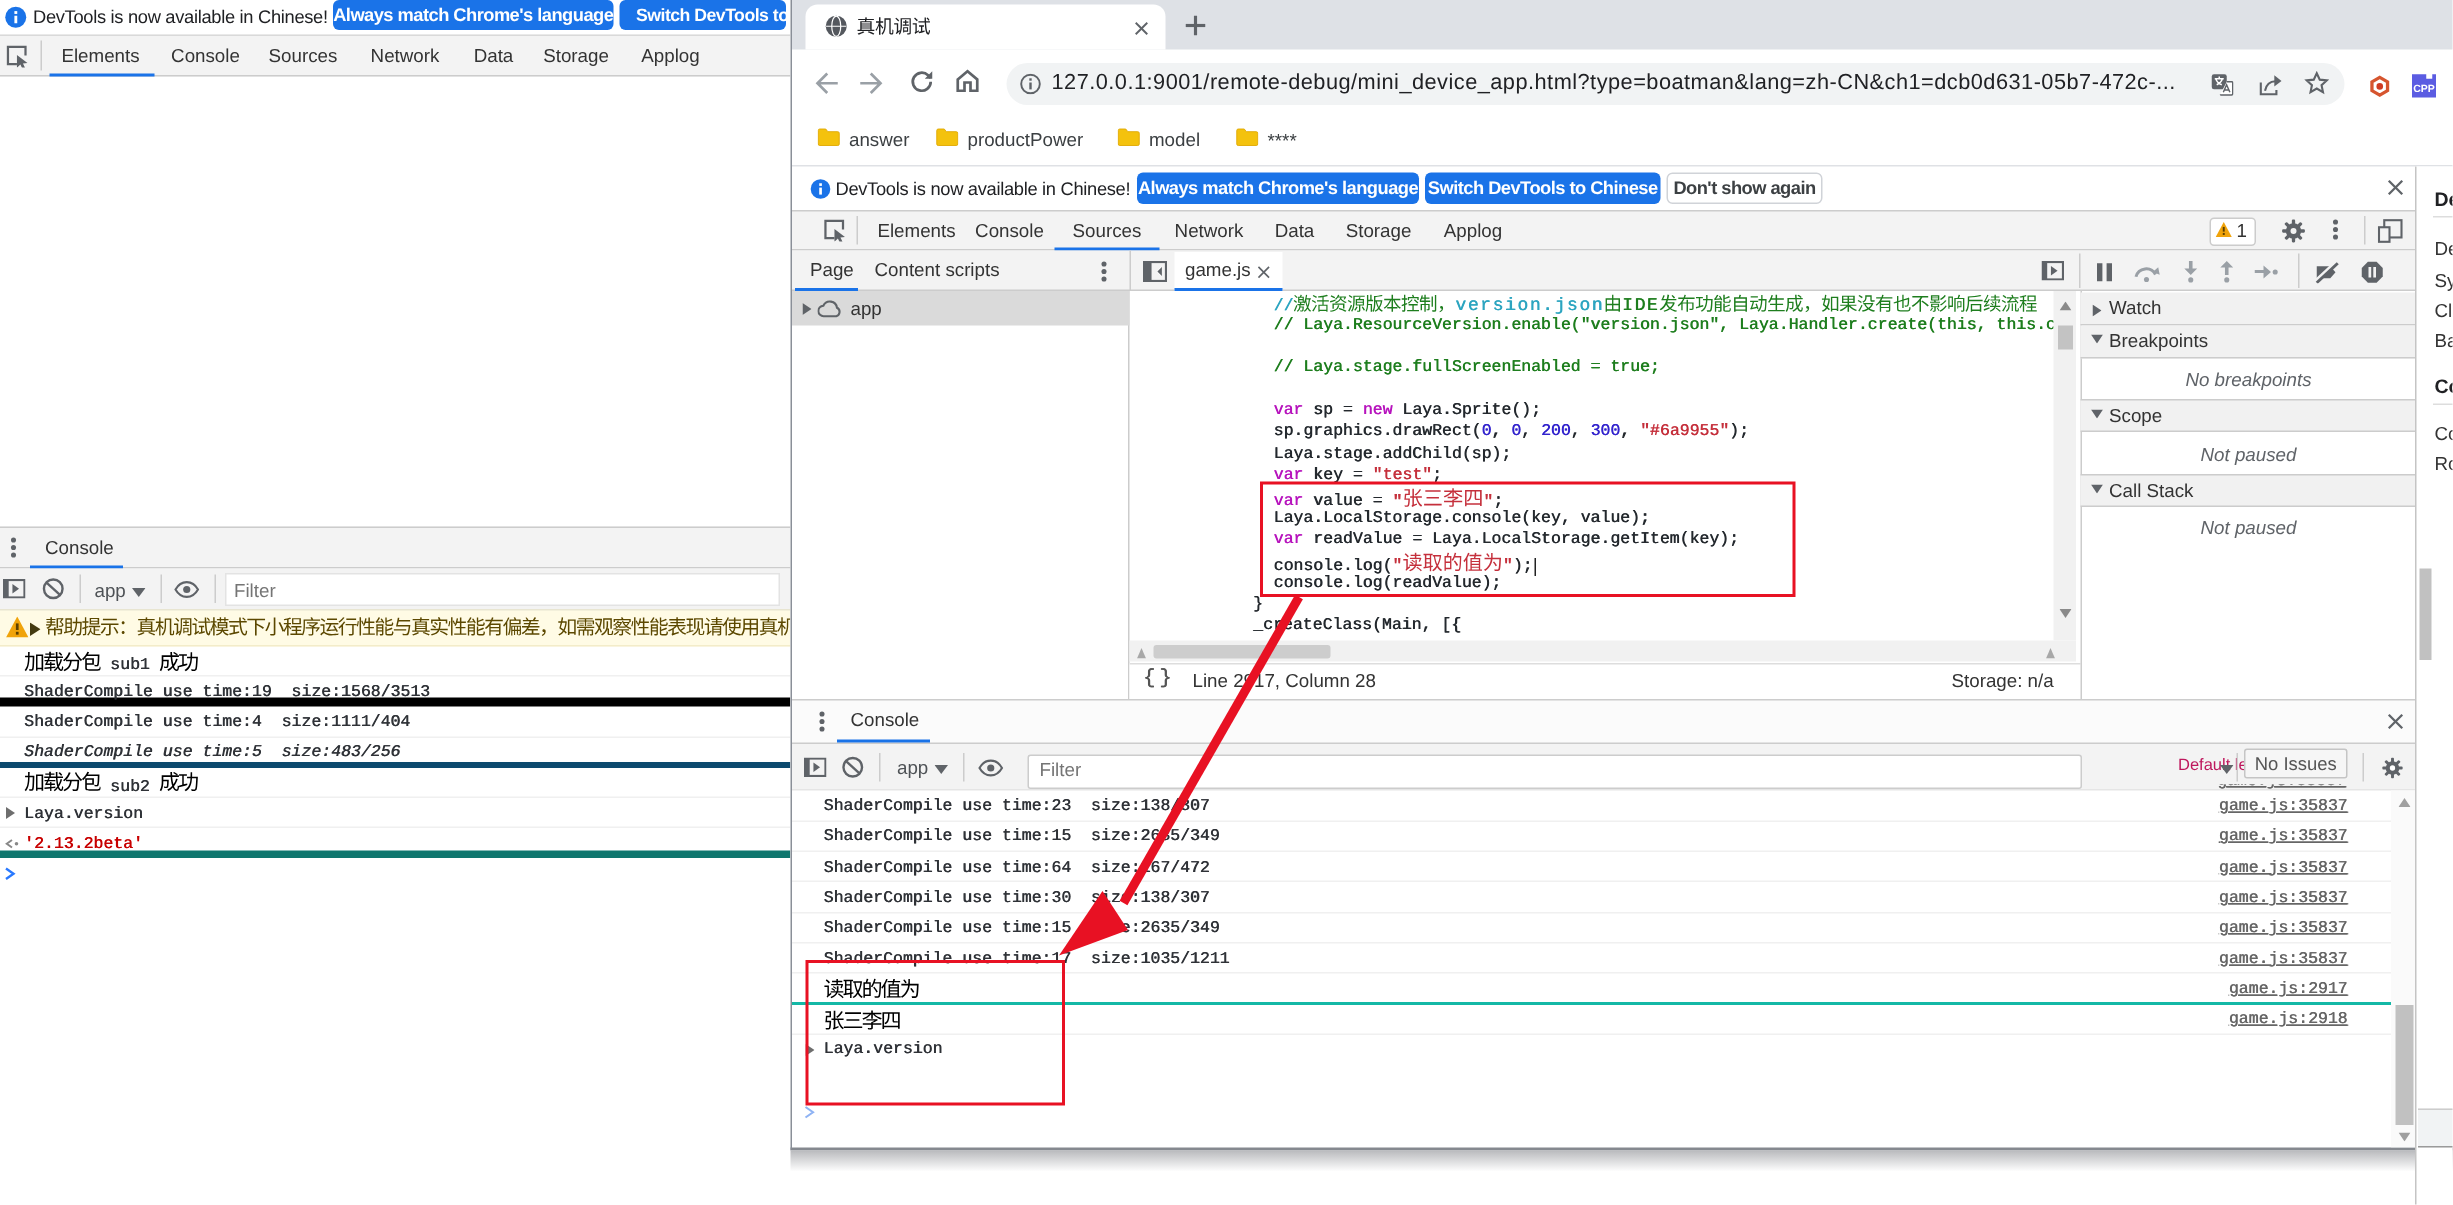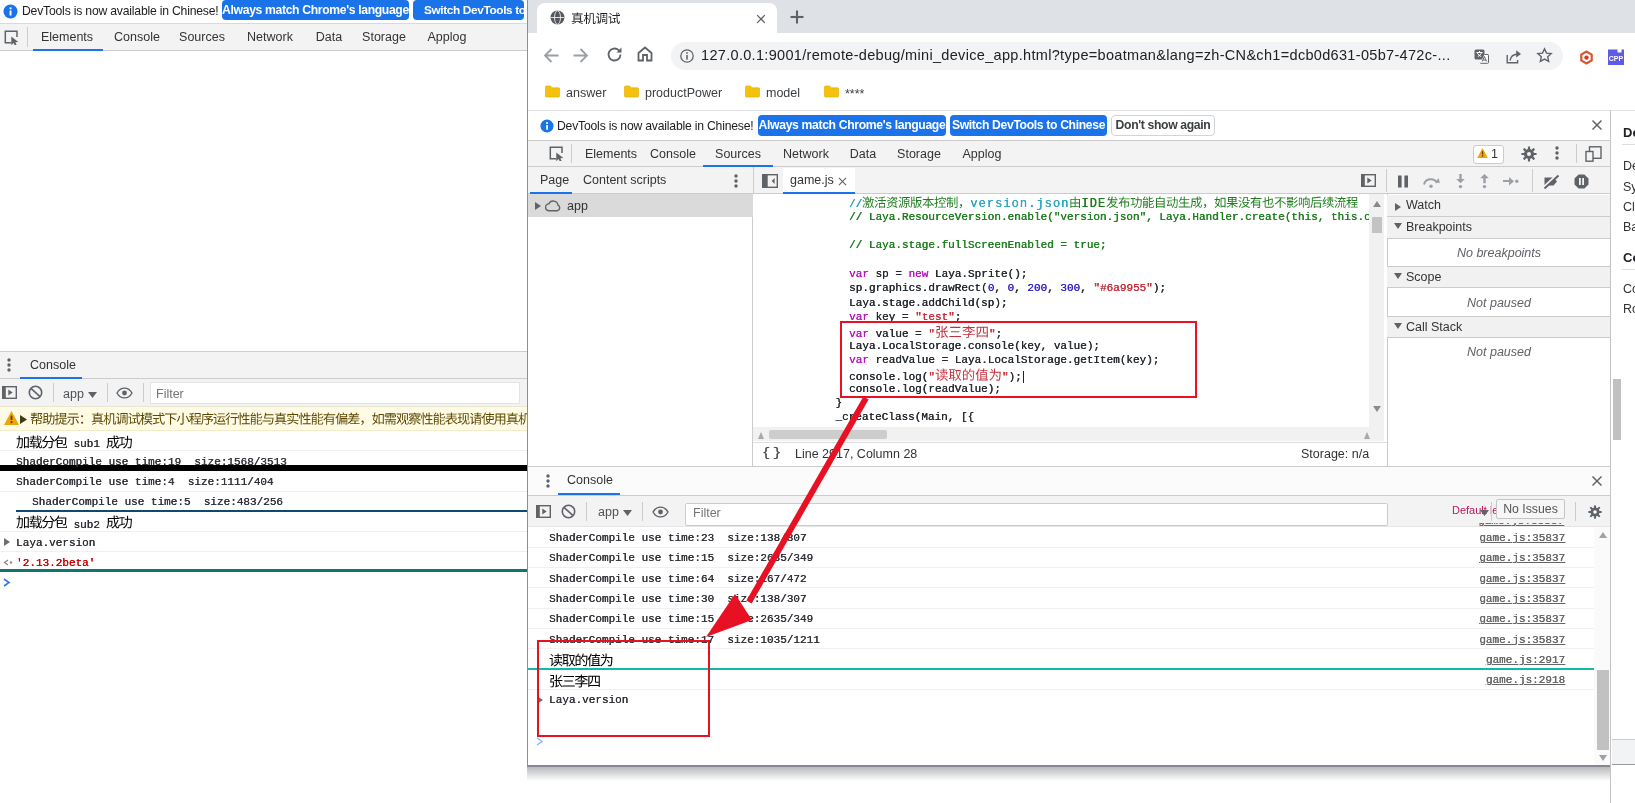--- a/index.html
+++ b/index.html
@@ -89,37 +89,37 @@
         </svg><span class="mono" style="font-size:11px"> sub1 </span><svg style="vertical-align:-2.4px" width="25.4" height="14.8" viewBox="0 0 25.4 14.8">
           <path fill="currentColor" d="M7.6 0.6C7.6 1.4 7.6 2.2 7.7 2.9H1.8V6.9C1.8 8.7 1.7 11.1 0.5 12.8C0.8 13 1.2 13.3 1.4 13.5C2.7 11.7 2.9 8.9 2.9 6.9V6.8H5.4C5.4 9.2 5.3 10.1 5.1 10.3C5 10.4 4.9 10.5 4.7 10.5C4.5 10.5 3.9 10.5 3.2 10.4C3.4 10.7 3.5 11.1 3.5 11.4C4.2 11.4 4.8 11.4 5.2 11.4C5.6 11.3 5.8 11.2 6 11C6.3 10.6 6.4 9.4 6.5 6.3C6.5 6.1 6.5 5.8 6.5 5.8H2.9V4H7.8C7.9 6.2 8.3 8.3 8.8 9.9C7.9 11 6.8 11.8 5.5 12.5C5.8 12.7 6.1 13.1 6.3 13.4C7.4 12.7 8.4 12 9.2 11C9.9 12.5 10.7 13.3 11.8 13.3C12.9 13.3 13.2 12.6 13.4 10.2C13.1 10.2 12.8 9.9 12.5 9.7C12.4 11.5 12.3 12.3 11.9 12.3C11.1 12.3 10.5 11.5 10 10.1C11 8.8 11.9 7.2 12.5 5.3L11.4 5.1C11 6.5 10.4 7.7 9.6 8.9C9.2 7.5 9 5.8 8.8 4H13.3V2.9H8.8C8.7 2.2 8.7 1.4 8.7 0.6ZM9.4 1.3C10.3 1.7 11.4 2.4 11.9 2.9L12.6 2.2C12 1.7 10.9 1.1 10 0.6Z M13.2 9.8 13.5 10.8C15 10.4 17 9.9 18.9 9.3L18.8 8.3L16.5 8.9V3.2H18.6V2.2H13.4V3.2H15.5V9.2C14.6 9.4 13.8 9.6 13.2 9.8ZM21.1 0.8C21.1 1.8 21 2.8 21 3.8H18.7V4.8H21C20.8 8.2 20 11 17 12.6C17.3 12.8 17.6 13.2 17.8 13.5C21 11.7 21.8 8.5 22 4.8H24.8C24.6 9.8 24.4 11.7 24 12.1C23.8 12.3 23.7 12.3 23.4 12.3C23.1 12.3 22.3 12.3 21.4 12.2C21.6 12.5 21.7 13 21.8 13.3C22.6 13.3 23.4 13.3 23.8 13.3C24.3 13.2 24.6 13.1 24.9 12.7C25.4 12.1 25.6 10.1 25.9 4.3C25.9 4.1 25.9 3.8 25.9 3.8H22.1C22.1 2.8 22.1 1.8 22.1 0.8Z"></path>
         </svg></span>
     </div>
     <div class="ab" style="left:0;top:451.2px;width:527px;height:20.2px;border-bottom:6px solid #000000;">
       <span class="mono ab" style="left:16px;top:4.5px">ShaderCompile use time:19  size:1568/3513</span>
     </div>
     <div class="ab" style="left:0;top:471.4px;width:527px;height:20.2px;border-bottom:1px solid #f0f0f0;">
       <span class="mono ab" style="left:16px;top:4.5px">ShaderCompile use time:4  size:1111/404</span>
     </div>
-    <div class="ab" style="left:16px;top:491.59999999999997px;width:527px;height:20.2px;border-bottom:2px solid #0c4a6e;">
+    <div class="ab" style="left:0;top:491.59999999999997px;width:527px;height:20.2px;border-bottom:4px solid #0c4a6e;font-style:italic;">
       <span class="mono ab" style="left:16px;top:4.5px">ShaderCompile use time:5  size:483/256</span>
     </div>
     <div class="ab" style="left:0;top:511.79999999999995px;width:527px;height:20.2px;border-bottom:1px solid #f0f0f0;">
       <span style="position:absolute;left:16px;top:2px"><svg style="vertical-align:-2.4px" width="50.8" height="14.8" viewBox="0 0 50.8 14.8">
           <path fill="currentColor" d="M8 2.3V13.2H9V12.2H11.7V13.1H12.8V2.3ZM9 11.2V3.3H11.7V11.2ZM2.7 0.7 2.7 3.2H0.7V4.2H2.7C2.6 7.8 2.2 10.9 0.4 12.7C0.7 12.9 1 13.2 1.2 13.5C3.1 11.4 3.6 8 3.7 4.2H5.8C5.7 9.6 5.6 11.6 5.3 12C5.2 12.1 5 12.2 4.8 12.2C4.6 12.2 4 12.2 3.3 12.1C3.5 12.4 3.6 12.9 3.6 13.2C4.3 13.2 4.9 13.2 5.3 13.2C5.7 13.1 6 13 6.2 12.6C6.7 12 6.7 10 6.9 3.8C6.9 3.6 6.9 3.2 6.9 3.2H3.7L3.8 0.7Z M23 1.3C23.6 1.9 24.4 2.7 24.7 3.2L25.5 2.6C25.2 2.1 24.4 1.4 23.8 0.9ZM24.4 5.3C24.1 6.6 23.6 7.9 22.9 9.1C22.6 7.9 22.5 6.3 22.3 4.6H26V3.7H22.3C22.3 2.7 22.2 1.7 22.3 0.6H21.2C21.2 1.7 21.3 2.7 21.3 3.7H17.9V2.5H20.3V1.7H17.9V0.5H16.8V1.7H14.2V2.5H16.8V3.7H13.5V4.6H21.3C21.5 6.8 21.7 8.8 22.2 10.3C21.5 11.3 20.7 12.1 19.8 12.8C20.1 12.9 20.4 13.2 20.5 13.5C21.3 12.9 22 12.2 22.6 11.4C23.1 12.6 23.8 13.3 24.7 13.3C25.7 13.3 26 12.7 26.2 10.6C25.9 10.5 25.6 10.3 25.4 10C25.3 11.7 25.1 12.3 24.8 12.3C24.2 12.3 23.7 11.6 23.3 10.4C24.2 9 24.9 7.3 25.4 5.6ZM13.6 11 13.7 12 17.4 11.6V13.4H18.3V11.5L20.9 11.3V10.4L18.3 10.6V9.3H20.6V8.4H18.3V7.3H17.4V8.4H15.4C15.7 8 16 7.4 16.3 6.8H20.9V6H16.7C16.9 5.6 17.1 5.2 17.2 4.9L16.2 4.6C16 5.1 15.8 5.5 15.7 6H13.7V6.8H15.3C15 7.3 14.8 7.7 14.7 7.9C14.5 8.2 14.3 8.5 14.1 8.6C14.2 8.8 14.3 9.3 14.4 9.5C14.5 9.4 14.9 9.3 15.5 9.3H17.4V10.7Z M34.8 0.8 33.9 1.2C34.9 3.3 36.5 5.6 38 6.8C38.2 6.5 38.6 6.1 38.9 5.9C37.4 4.8 35.7 2.7 34.8 0.8ZM29.9 0.8C29.1 3 27.7 4.9 26 6.1C26.3 6.3 26.7 6.7 26.9 6.9C27.3 6.6 27.7 6.3 28 5.9V6.9H30.7C30.4 9.3 29.6 11.5 26.3 12.6C26.5 12.8 26.8 13.2 27 13.5C30.5 12.2 31.4 9.7 31.8 6.9H35.6C35.5 10.4 35.3 11.8 34.9 12.1C34.8 12.3 34.6 12.3 34.3 12.3C34 12.3 33.1 12.3 32.2 12.2C32.4 12.5 32.5 13 32.6 13.3C33.5 13.3 34.3 13.3 34.8 13.3C35.3 13.2 35.6 13.1 35.9 12.8C36.4 12.2 36.5 10.7 36.8 6.4C36.8 6.2 36.8 5.9 36.8 5.9H28.1C29.3 4.6 30.3 2.9 31.1 1.1Z M42.3 0.5C41.5 2.4 40.1 4.2 38.6 5.3C38.8 5.5 39.3 5.9 39.5 6.1C40.3 5.4 41.2 4.5 41.9 3.4H49.2C49.1 7.4 49 8.8 48.7 9.1C48.6 9.3 48.5 9.3 48.2 9.3C48 9.3 47.4 9.3 46.8 9.2C47 9.5 47.1 9.9 47.1 10.2C47.8 10.3 48.4 10.3 48.7 10.2C49.1 10.2 49.4 10.1 49.6 9.8C50 9.3 50.2 7.6 50.3 2.9C50.3 2.8 50.3 2.4 50.3 2.4H42.5C42.9 1.9 43.1 1.4 43.4 0.8ZM41.9 5.8H45.5V8.1H41.9ZM40.8 4.9V11.2C40.8 12.8 41.5 13.1 43.7 13.1C44.2 13.1 48.5 13.1 49 13.1C50.9 13.1 51.3 12.6 51.6 10.8C51.2 10.7 50.8 10.5 50.5 10.4C50.4 11.8 50.2 12.2 49 12.2C48.1 12.2 44.4 12.2 43.6 12.2C42.1 12.2 41.9 12 41.9 11.2V9.1H46.6V4.9Z"></path>
         </svg><span class="mono" style="font-size:11px"> sub2 </span><svg style="vertical-align:-2.4px" width="25.4" height="14.8" viewBox="0 0 25.4 14.8">
           <path fill="currentColor" d="M7.6 0.6C7.6 1.4 7.6 2.2 7.7 2.9H1.8V6.9C1.8 8.7 1.7 11.1 0.5 12.8C0.8 13 1.2 13.3 1.4 13.5C2.7 11.7 2.9 8.9 2.9 6.9V6.8H5.4C5.4 9.2 5.3 10.1 5.1 10.3C5 10.4 4.9 10.5 4.7 10.5C4.5 10.5 3.9 10.5 3.2 10.4C3.4 10.7 3.5 11.1 3.5 11.4C4.2 11.4 4.8 11.4 5.2 11.4C5.6 11.3 5.8 11.2 6 11C6.3 10.6 6.4 9.4 6.5 6.3C6.5 6.1 6.5 5.8 6.5 5.8H2.9V4H7.8C7.9 6.2 8.3 8.3 8.8 9.9C7.9 11 6.8 11.8 5.5 12.5C5.8 12.7 6.1 13.1 6.3 13.4C7.4 12.7 8.4 12 9.2 11C9.9 12.5 10.7 13.3 11.8 13.3C12.9 13.3 13.2 12.6 13.4 10.2C13.1 10.2 12.8 9.9 12.5 9.7C12.4 11.5 12.3 12.3 11.9 12.3C11.1 12.3 10.5 11.5 10 10.1C11 8.8 11.9 7.2 12.5 5.3L11.4 5.1C11 6.5 10.4 7.7 9.6 8.9C9.2 7.5 9 5.8 8.8 4H13.3V2.9H8.8C8.7 2.2 8.7 1.4 8.7 0.6ZM9.4 1.3C10.3 1.7 11.4 2.4 11.9 2.9L12.6 2.2C12 1.7 10.9 1.1 10 0.6Z M13.2 9.8 13.5 10.8C15 10.4 17 9.9 18.9 9.3L18.8 8.3L16.5 8.9V3.2H18.6V2.2H13.4V3.2H15.5V9.2C14.6 9.4 13.8 9.6 13.2 9.8ZM21.1 0.8C21.1 1.8 21 2.8 21 3.8H18.7V4.8H21C20.8 8.2 20 11 17 12.6C17.3 12.8 17.6 13.2 17.8 13.5C21 11.7 21.8 8.5 22 4.8H24.8C24.6 9.8 24.4 11.7 24 12.1C23.8 12.3 23.7 12.3 23.4 12.3C23.1 12.3 22.3 12.3 21.4 12.2C21.6 12.5 21.7 13 21.8 13.3C22.6 13.3 23.4 13.3 23.8 13.3C24.3 13.2 24.6 13.1 24.9 12.7C25.4 12.1 25.6 10.1 25.9 4.3C25.9 4.1 25.9 3.8 25.9 3.8H22.1C22.1 2.8 22.1 1.8 22.1 0.8Z"></path>
         </svg></span>
     </div>
     <div class="ab" style="left:0;top:532.0px;width:527px;height:20.2px;border-bottom:1px solid #f0f0f0;">
       <svg class="ab" style="left:4px;top:6px" width="6" height="8" viewBox="0 0 6 8">
         <path fill="#6e6e6e" d="M0 0l6 4.0L0 8z"></path>
       </svg>
       <span class="mono ab" style="left:16px;top:4.5px">Laya.version</span>
     </div>
-    <div class="ab" style="left:0;top:552.2px;width:527px;height:20.2px;border-bottom:3px solid #0f766e;">
+    <div class="ab" style="left:0;top:552.2px;width:527px;height:20.2px;border-bottom:5px solid #0f766e;">
       <svg class="ab" style="left:3px;top:7px" width="10" height="7" viewBox="0 0 10 7">
         <path fill="none" stroke="#888" stroke-width="1.3" d="M5 1L1.5 3.5L5 6"></path>
         <circle cx="8" cy="3.5" r="1.2" fill="#888"></circle>
       </svg>
       <span class="mono ab" style="left:16px;top:4.5px;color:#c80000">'2.13.2beta'</span>
     </div>
     <div class="ab" style="left:0;top:572.4000000000001px;width:527px;height:20.2px;">
       <svg class="ab" style="left:3px;top:6px" width="8" height="9" viewBox="0 0 8 9">
         <path fill="none" stroke="#2979ff" stroke-width="1.6" d="M1 1l5 3.5L1 8"></path>
       </svg>

